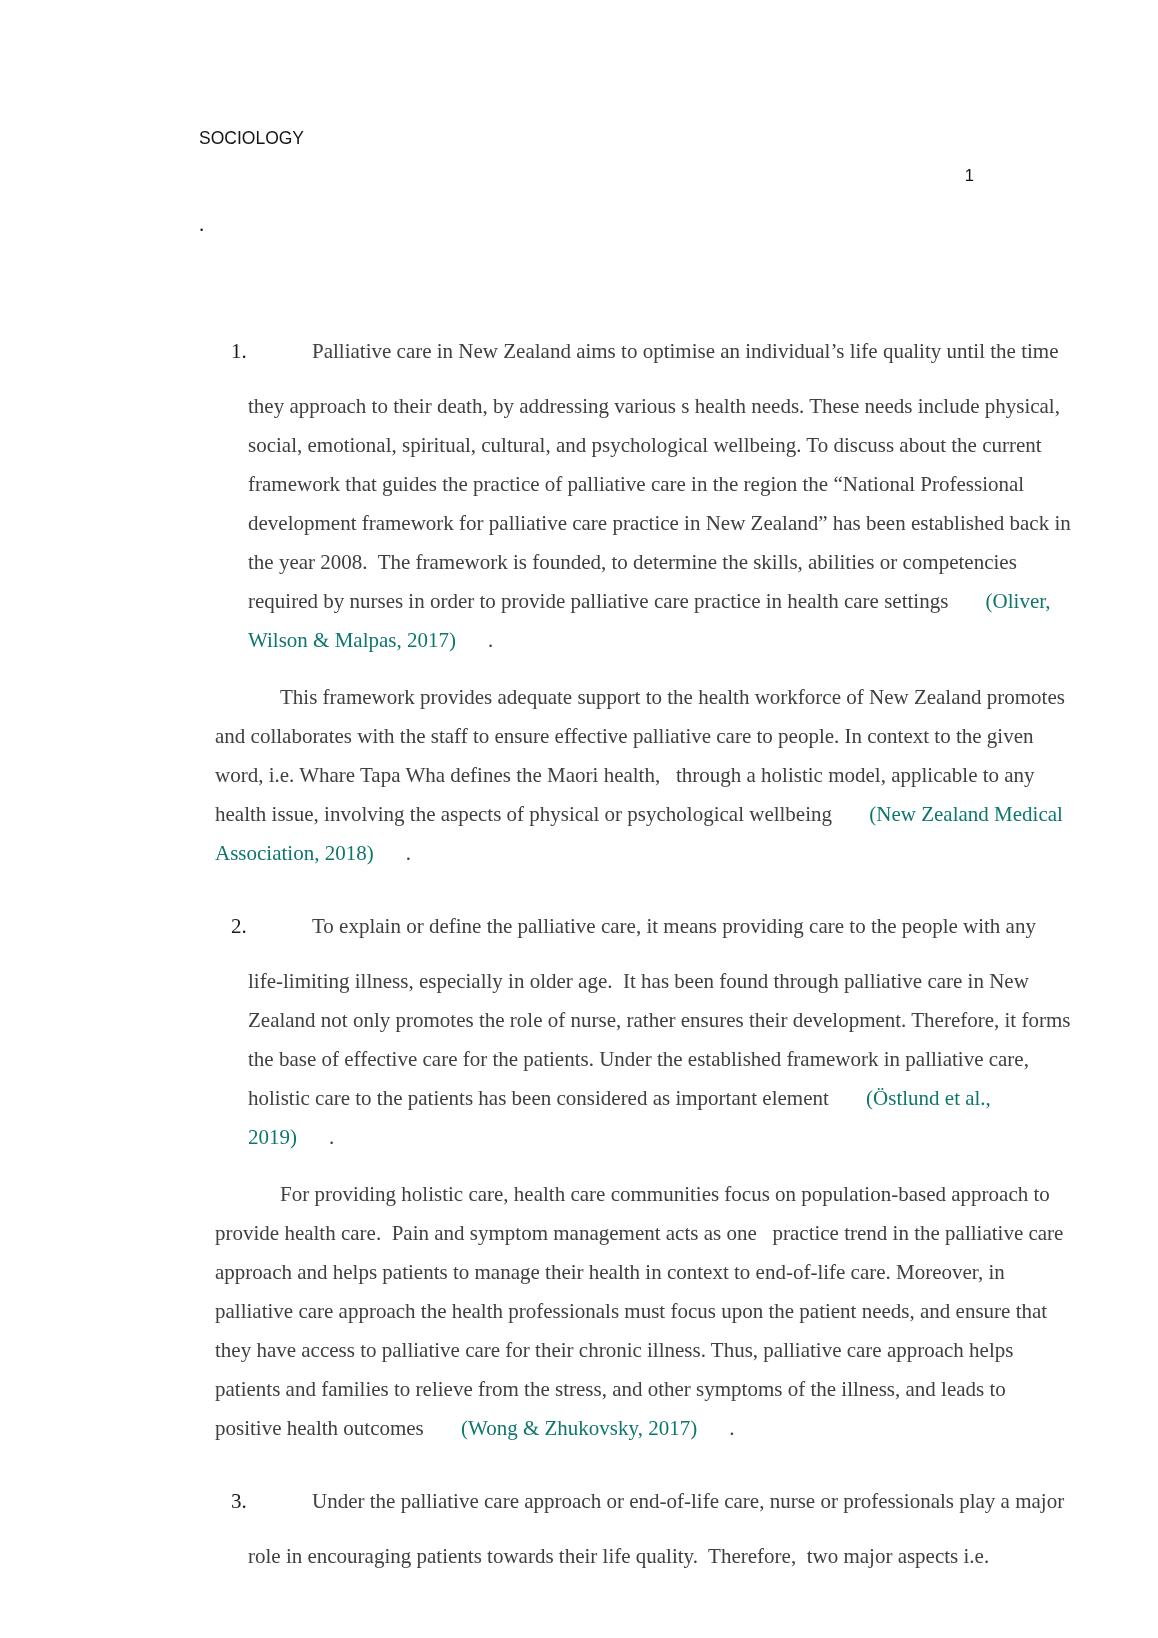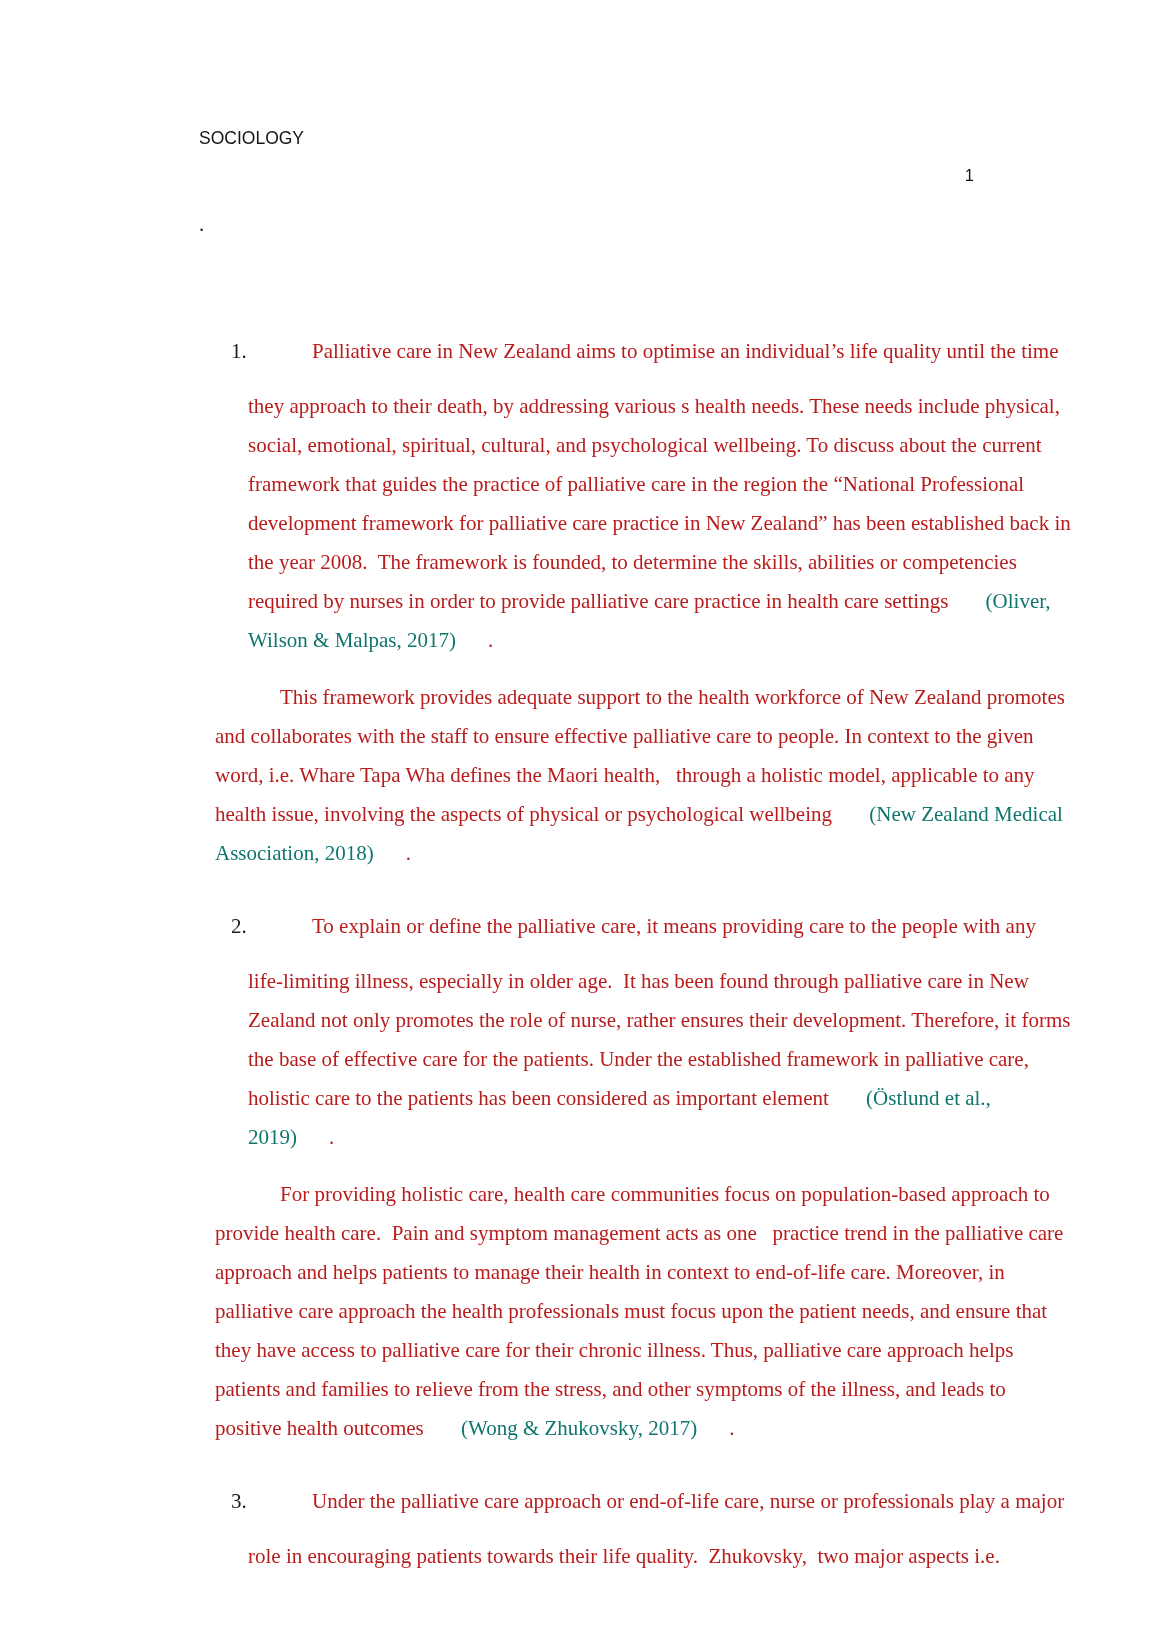--- a/index.html
+++ b/index.html
@@ -55,30 +55,30 @@
   }
   .block.list-item .marker {
     display: inline-block;
     width: 33px;
     text-indent: 0;
   }
   .block.paragraph {
     text-indent: 33px;
     font-family: Liberation Serif, serif;
   }
-  .seg-normal { color: #b91c1c; }
+  .seg-normal { color: #404040; }
   .seg-citation { color: #0f766e; }
 </style>
 </head>
 <body>
 
 <div class="page">
   <div class="doc-header">SOCIOLOGY</div>
   <div class="page-number">1</div>
   <div class="stray">.</div>
   <div class="body-content">
       <div class="block list-item"><span class="marker">1.</span><span class="text"><span class="seg-normal">Palliative care in New Zealand aims to optimise an individual’s life quality until the time they approach to their death, by addressing various s health needs. These needs include physical, social, emotional, spiritual, cultural, and psychological wellbeing. To discuss about the current framework that guides the practice of palliative care in the region the “National Professional development framework for palliative care practice in New Zealand” has been established back in the year 2008.  The framework is founded, to determine the skills, abilities or competencies required by nurses in order to provide palliative care practice in health care settings </span><span class="seg-citation">(Oliver, Wilson &amp; Malpas, 2017)</span><span class="seg-normal">.</span></span></div>
       <div class="block paragraph"><span class="text"><span class="seg-normal">This framework provides adequate support to the health workforce of New Zealand promotes and collaborates with the staff to ensure effective palliative care to people. In context to the given word, i.e. Whare Tapa Wha defines the Maori health,   through a holistic model, applicable to any health issue, involving the aspects of physical or psychological wellbeing </span><span class="seg-citation">(New Zealand Medical Association, 2018)</span><span class="seg-normal">.</span></span></div>
       <div class="block list-item"><span class="marker">2.</span><span class="text"><span class="seg-normal">To explain or define the palliative care, it means providing care to the people with any life-limiting illness, especially in older age.  It has been found through palliative care in New Zealand not only promotes the role of nurse, rather ensures their development. Therefore, it forms the base of effective care for the patients. Under the established framework in palliative care, holistic care to the patients has been considered as important element </span><span class="seg-citation">(Östlund et al., 2019)</span><span class="seg-normal">.</span></span></div>
       <div class="block paragraph"><span class="text"><span class="seg-normal">For providing holistic care, health care communities focus on population-based approach to provide health care.  Pain and symptom management acts as one   practice trend in the palliative care approach and helps patients to manage their health in context to end-of-life care. Moreover, in palliative care approach the health professionals must focus upon the patient needs, and ensure that they have access to palliative care for their chronic illness. Thus, palliative care approach helps patients and families to relieve from the stress, and other symptoms of the illness, and leads to positive health outcomes </span><span class="seg-citation">(Wong &amp; Zhukovsky, 2017)</span><span class="seg-normal">.</span></span></div>
-      <div class="block list-item"><span class="marker">3.</span><span class="text"><span class="seg-normal">Under the palliative care approach or end-of-life care, nurse or professionals play a major role in encouraging patients towards their life quality.  Zhukovsky,  two major aspects i.e.</span></span></div>
+      <div class="block list-item"><span class="marker">3.</span><span class="text"><span class="seg-normal">Under the palliative care approach or end-of-life care, nurse or professionals play a major role in encouraging patients towards their life quality.  Therefore,  two major aspects i.e.</span></span></div>
     </div>
 </div>
 
 </body></html>

